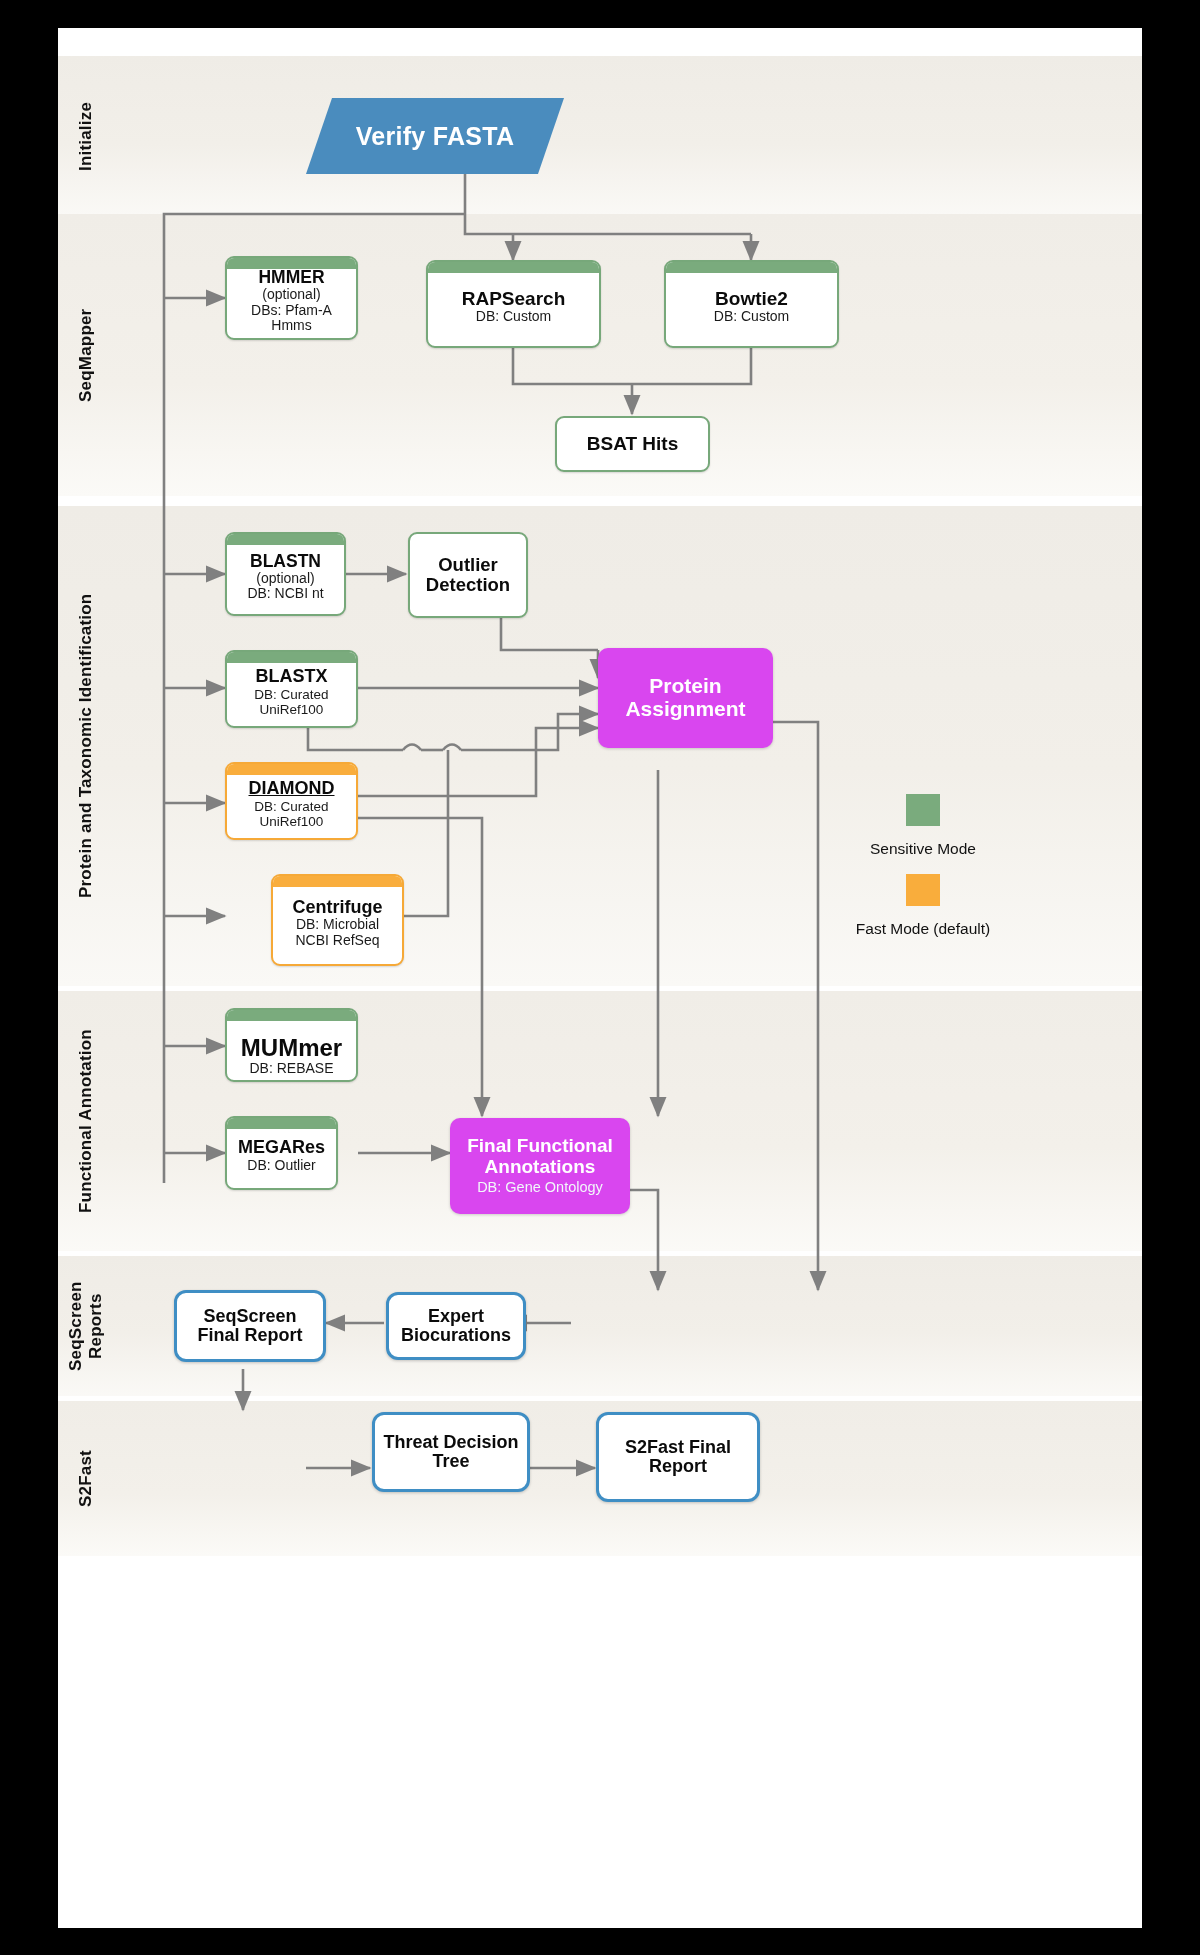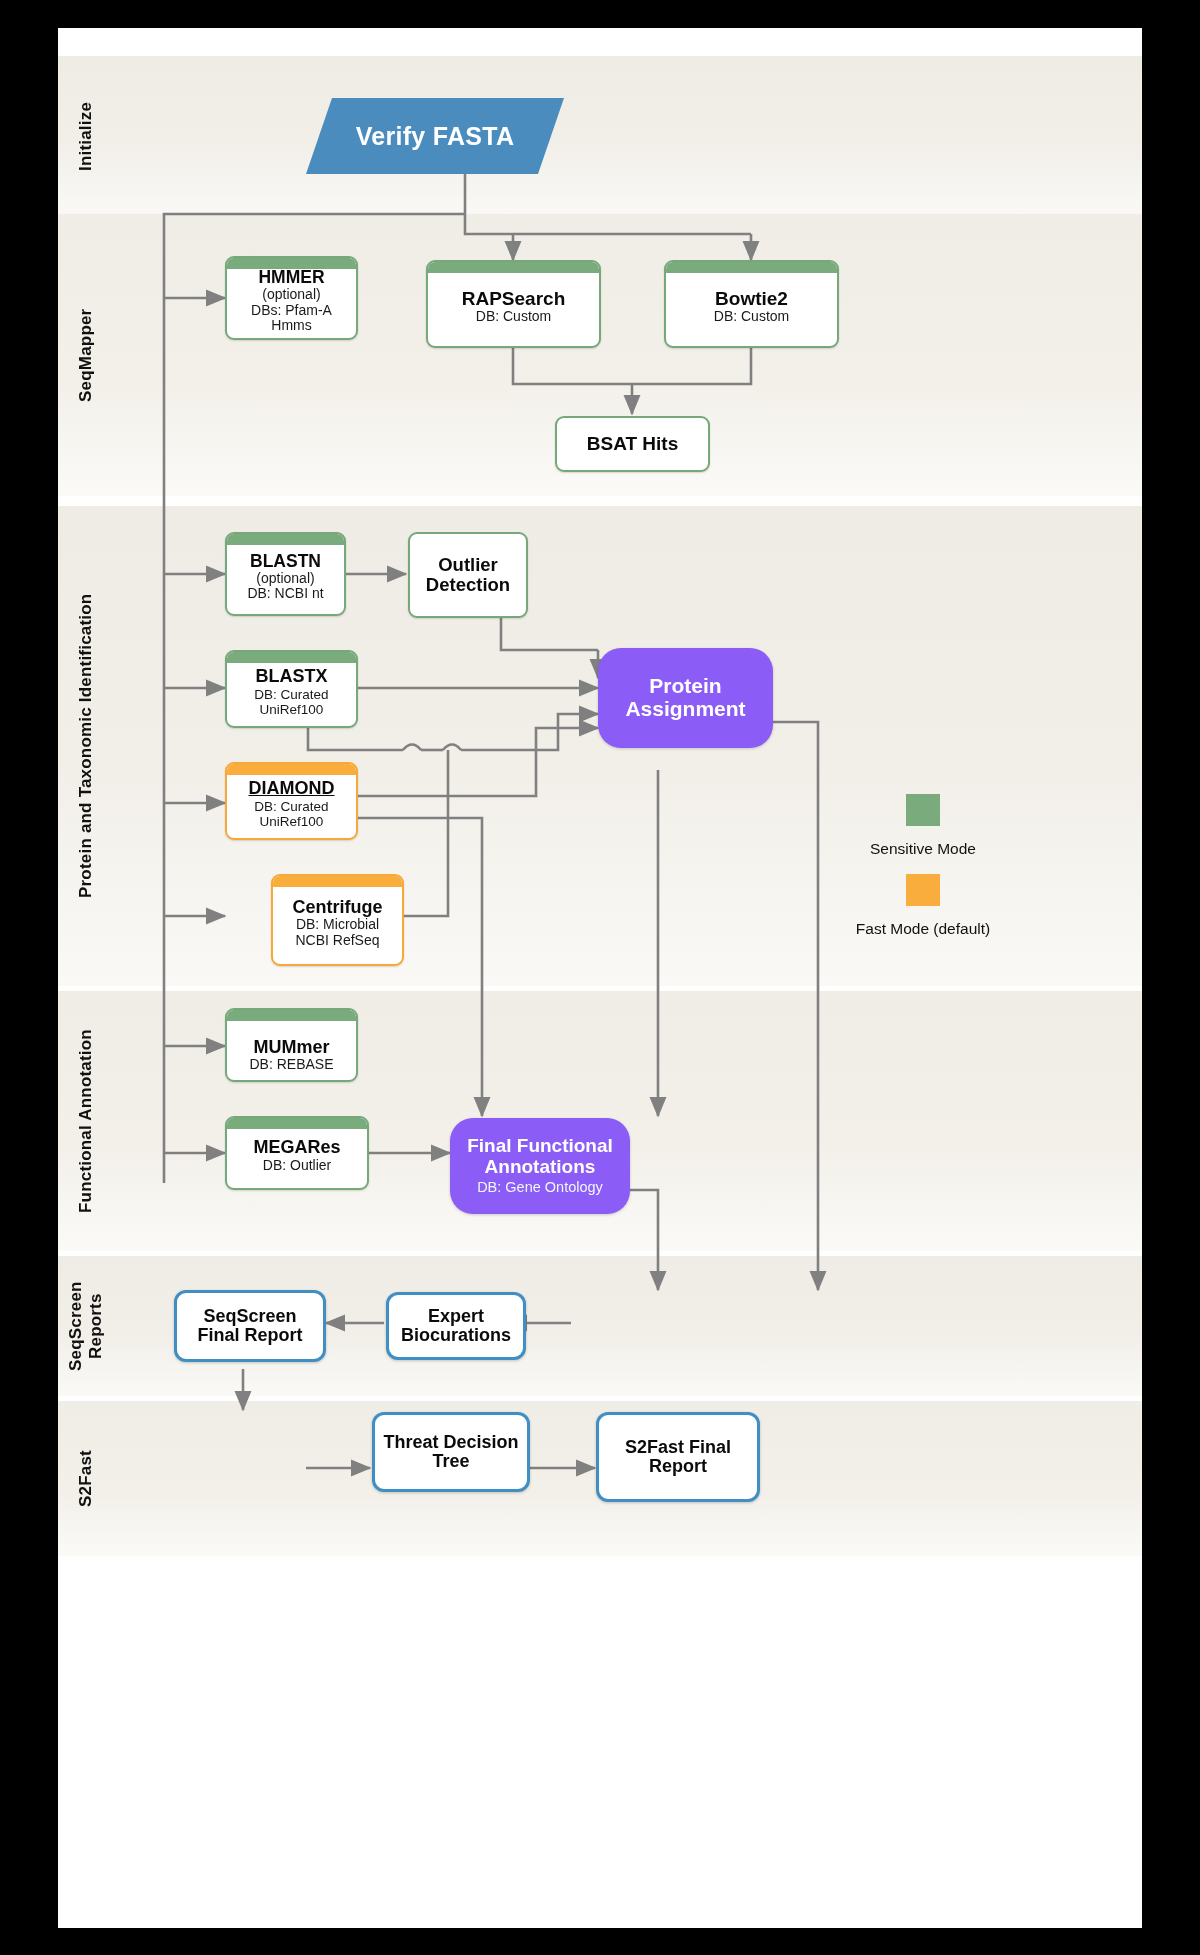--- a/index.html
+++ b/index.html
@@ -14,21 +14,21 @@
   svg.wires{position:absolute;left:0;top:0;width:1084px;height:1900px;pointer-events:none;}
   .node{position:absolute;box-sizing:border-box;display:flex;flex-direction:column;align-items:center;justify-content:center;
     text-align:center;border-radius:9px;background:#ffffff;overflow:hidden;}
   .node .ttl{font-weight:bold;color:#0b0b0b;line-height:1.08;}
   .node .sub{color:#1a1a1a;line-height:1.12;}
   .node.green{border:2.5px solid #77a87a;box-shadow:0 1px 2px rgba(0,0,0,.14);}
   .node.green .hdr{position:absolute;left:0;top:0;width:100%;height:11px;background:#7aab7d;}
   .node.orange{border:2.5px solid #f6a937;box-shadow:0 1px 2px rgba(0,0,0,.14);}
   .node.orange .hdr{position:absolute;left:0;top:0;width:100%;height:11px;background:#f9ad3c;}
   .node.plain-green{border:2.5px solid #77a87a;box-shadow:0 1px 2px rgba(0,0,0,.14);}
-  .node.blue{border:none;background:#8b5cf6;color:#fff;box-shadow:0 1px 3px rgba(0,0,0,.18);border-radius:23px;}
+  .node.blue{border:none;background:#d946ef;color:#fff;box-shadow:0 1px 3px rgba(0,0,0,.18);border-radius:10px;}
   .node.blue .ttl{color:#fff;}
   .node.blue .sub{color:#f2f7fb;}
   .node.bluebord{border:3.5px solid #3f8ec4;background:#fff;box-shadow:0 1px 3px rgba(0,0,0,.2);border-radius:12px;}
   .para{position:absolute;}
   .para .ptxt{position:absolute;left:0;top:0;width:100%;height:100%;display:flex;align-items:center;justify-content:center;
     color:#fff;font-weight:bold;font-size:25px;letter-spacing:.3px;}
   .legend-sw{position:absolute;width:34px;height:32px;}
   .legend-tx{position:absolute;font-size:15.5px;color:#111;text-align:center;white-space:nowrap;}
   .inner{position:relative;z-index:2;padding:10px 6px 4px;}
 </style>
@@ -214,26 +214,26 @@
       </div>
     </div>
 
     <div class="node blue" style="left:540px;top:620px;width:175px;height:100px;">
       <div class="ttl" style="font-size:21px;padding:0 10px;">Protein Assignment</div>
     </div>
 
     <div class="node green" style="left:167px;top:980px;width:133px;height:74px;">
       <div class="hdr"></div>
       <div class="inner">
-        <div class="ttl" style="font-size:18px;margin-top:15px;">MUMmer</div>
+        <div class="ttl" style="font-size:24px;margin-top:15px;">MUMmer</div>
         <div class="sub" style="font-size:14px;">DB: REBASE</div>
       </div>
     </div>
 
-    <div class="node green" style="left:167px;top:1088px;width:144px;height:74px;">
+    <div class="node green" style="left:167px;top:1088px;width:113px;height:74px;">
       <div class="hdr"></div>
       <div class="inner">
         <div class="ttl" style="font-size:18px;">MEGARes</div>
         <div class="sub" style="font-size:14px;">DB: Outlier</div>
       </div>
     </div>
 
     <div class="node blue" style="left:392px;top:1090px;width:180px;height:96px;">
       <div class="ttl" style="font-size:19px;padding:0 8px;">Final Functional Annotations</div>
       <div class="sub" style="font-size:14.5px;margin-top:2px;">DB: Gene Ontology</div>

